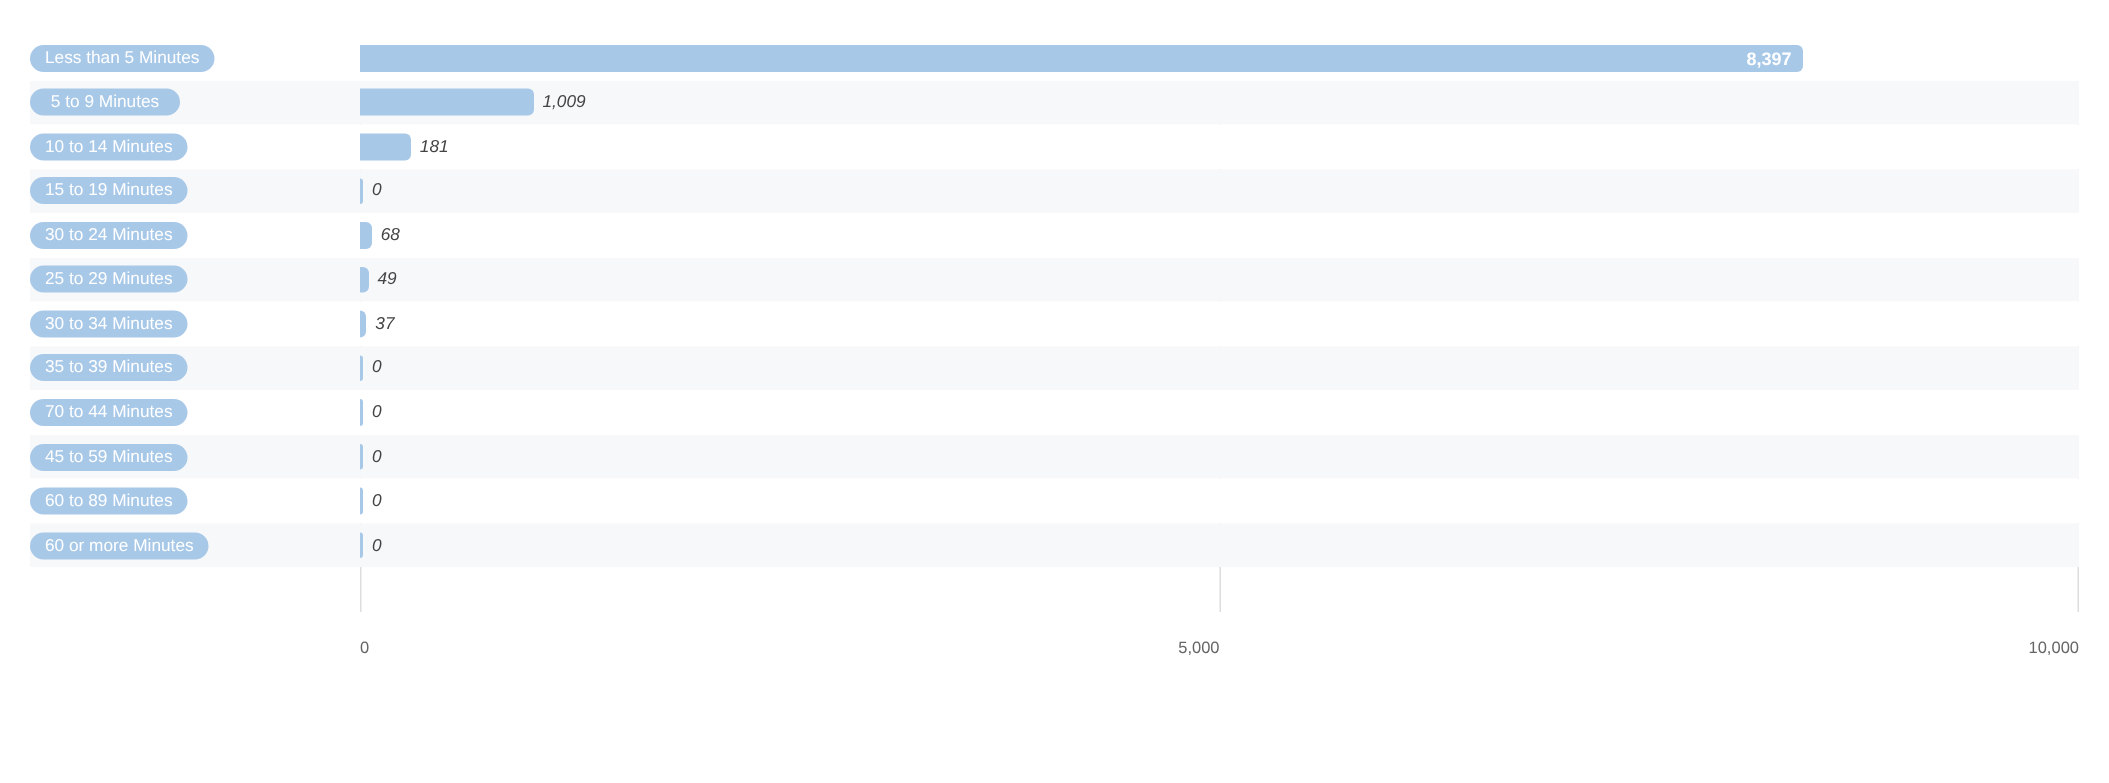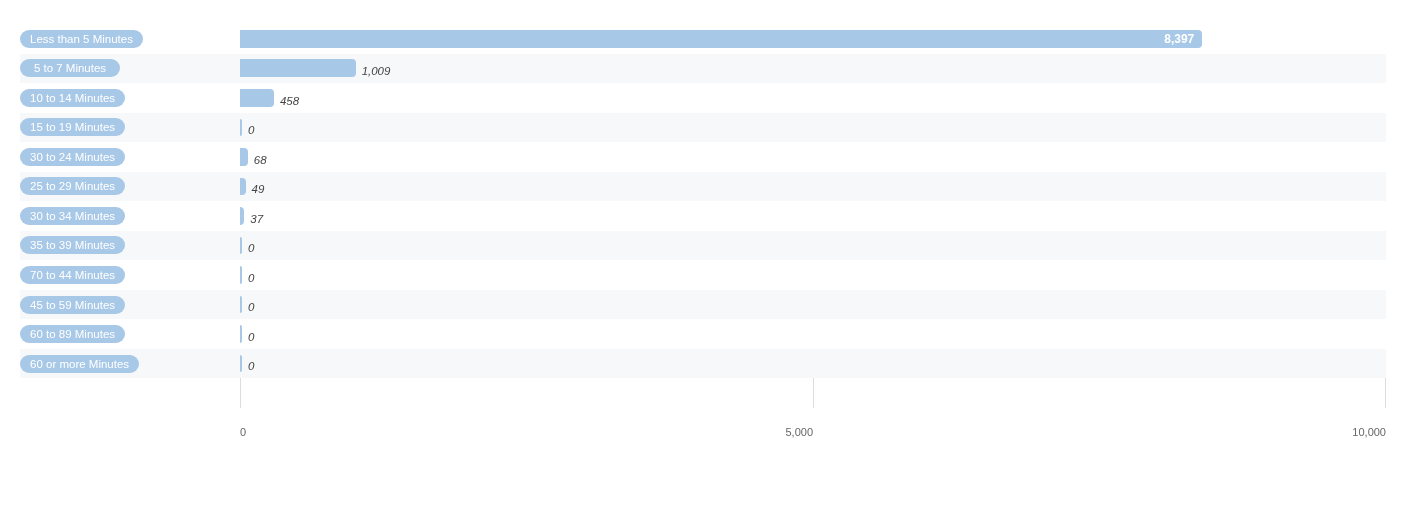--- a/index.html
+++ b/index.html
@@ -81,21 +81,21 @@
       font-weight: 500;
       white-space: nowrap;
       min-width: 100px;
       text-align: center;
     }
     .bar-track {
       flex: 1;
       height: 60%;
       position: relative;
       display: flex;
-      align-items: flex-end;
+      align-items: center;
     }
     .bar-fill {
       height: 100%;
       border-radius: 0 4px 4px 0;
       background: #a8c8e8;
       min-width: 2px;
       position: relative;
     }
     .bar-value {
       margin-left: 6px;
@@ -156,34 +156,34 @@
             <span class="bar-label-pill">Less than 5 Minutes</span>
           </div>
           <div class="bar-track">
             <div class="bar-fill" style="width: 83.97%; background: rgb(168, 200, 232);">
               <span class="bar-value-inside">8,397</span>
             </div>
           </div>
         </div>
         <div class="bar-row">
           <div class="bar-label">
-            <span class="bar-label-pill">5 to 7 Minutes</span>
+            <span class="bar-label-pill">5 to 9 Minutes</span>
           </div>
           <div class="bar-track">
             <div class="bar-fill" style="width: 10.09%; background: rgb(168, 200, 232);"></div>
             <span class="bar-value">1,009</span>
           </div>
         </div>
         <div class="bar-row">
           <div class="bar-label">
             <span class="bar-label-pill">10 to 14 Minutes</span>
           </div>
           <div class="bar-track">
             <div class="bar-fill" style="width: 2.96%; background: rgb(168, 200, 232);"></div>
-            <span class="bar-value">458</span>
+            <span class="bar-value">181</span>
           </div>
         </div>
         <div class="bar-row">
           <div class="bar-label">
             <span class="bar-label-pill">15 to 19 Minutes</span>
           </div>
           <div class="bar-track">
             <div class="bar-fill" style="width: 0%; background: rgb(168, 200, 232);"></div>
             <span class="bar-value">0</span>
           </div>

